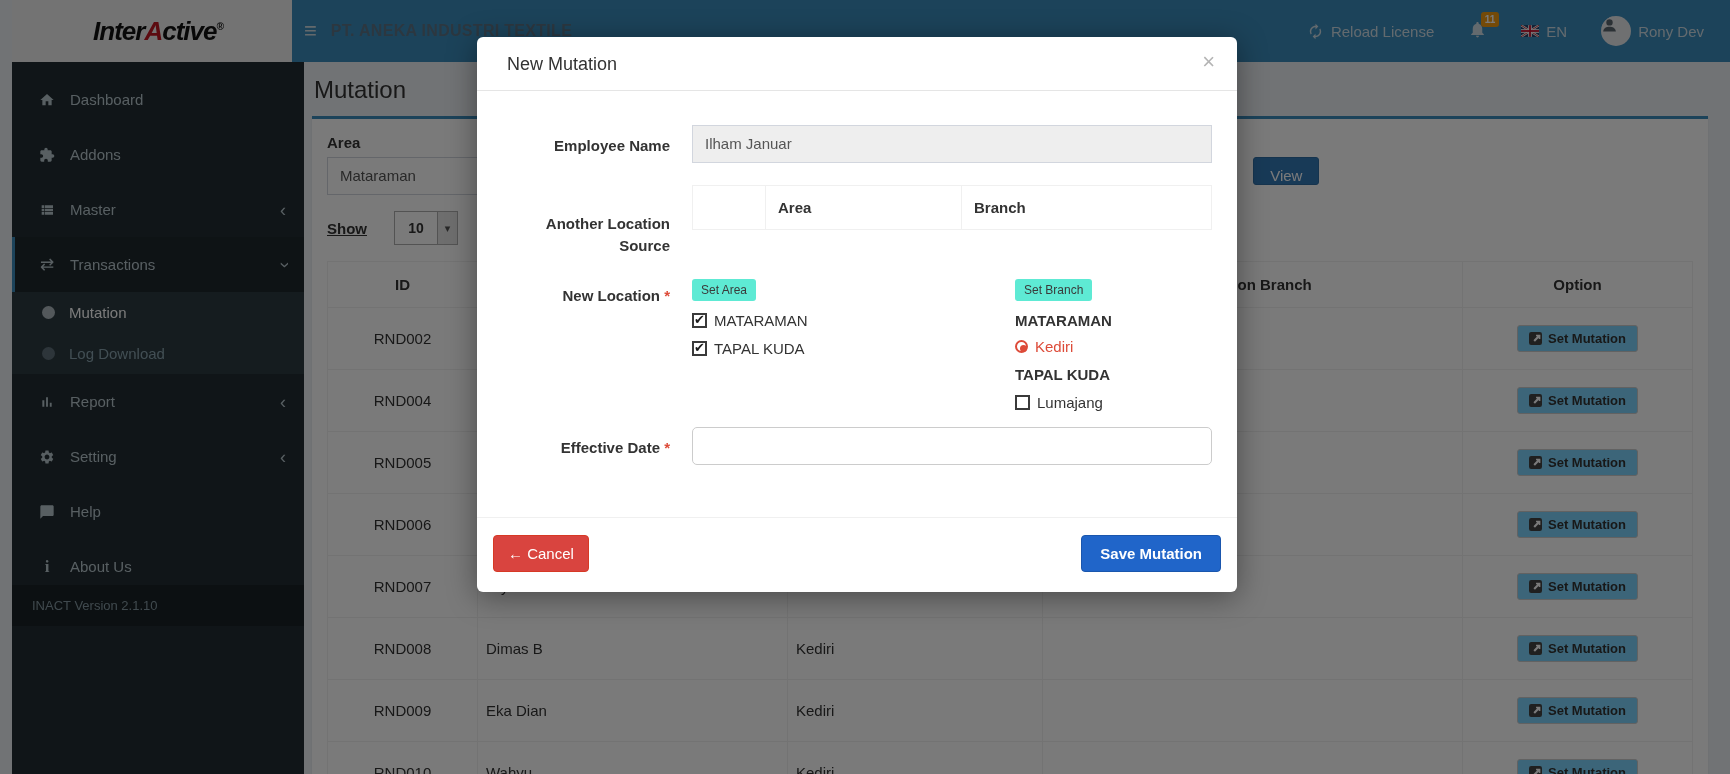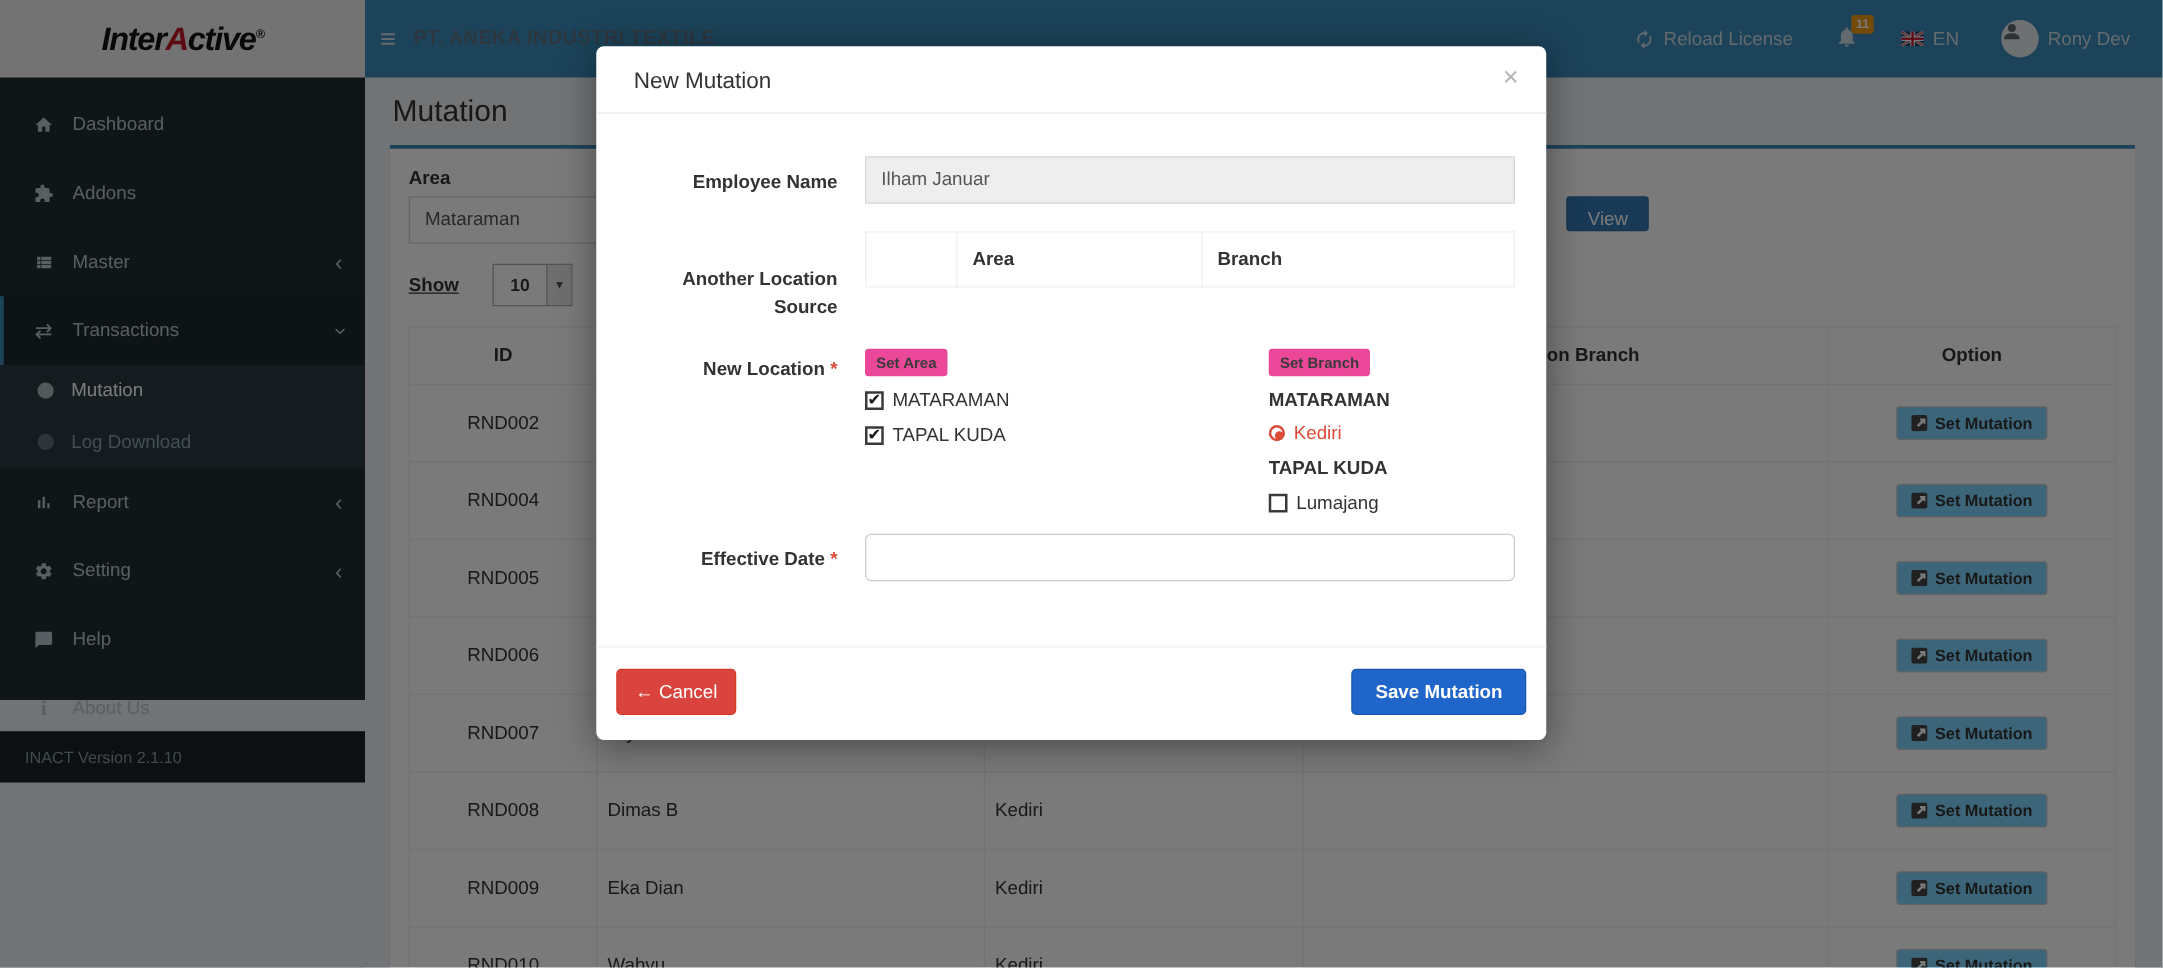--- a/index.html
+++ b/index.html
@@ -1,20 +1,20 @@
 <!DOCTYPE html>
 <html><head>
 <meta charset="utf-8">
 <style>
   * { margin:0; padding:0; box-sizing:border-box; }
   html,body { width:1730px; height:774px; overflow:hidden; }
   body { font-family:"Liberation Sans", sans-serif; font-size:15px; background:#ecf0f5; position:relative; color:#333; }
 
   
-  .sidebar { position:absolute; left:0; top:0; width:292px; height:560px; background:#222d32; z-index:10; }
+  .sidebar { position:absolute; left:12px; top:0; width:292px; height:774px; background:#222d32; z-index:10; }
   .logo-bar { height:62px; background:#f1f1f1; display:flex; align-items:center; justify-content:center; }
   .logo-text { font-style:italic; font-weight:bold; font-size:26px; color:#111; letter-spacing:-1px; }
   .logo-accent { color:#c01722; }
   .logo-reg { font-size:10px; vertical-align:super; color:#111; }
   .menu { list-style:none; padding-top:10px; }
   .menu-item { display:flex; align-items:center; height:55px; padding:0 18px 0 24px; color:#b8c7ce; cursor:pointer; font-size:15px; }
   .menu-item .mi { width:22px; margin-right:12px; display:inline-flex; justify-content:center; }
   .mi svg { width:16px; height:16px; fill:currentColor; }
   .chev { margin-left:auto; font-size:18px; line-height:1; color:#b8c7ce; }
   .chev.down { display:inline-block; transform:rotate(-90deg); }
@@ -75,21 +75,21 @@
   .f-field { flex:1; margin-left:22px; }
   .pt10 { padding-top:10px; } .pt6 { padding-top:6px; } .pt4 { padding-top:4px;margin-top:24px; }
   .req { color:#dd4b39; }
   .dis-input { width:100%; height:38px; background:#eee; border:1px solid #d2d6de; color:#555; line-height:36px; padding:0 12px; }
   table.mini { width:100%; border-collapse:collapse; }
   table.mini th { border:1px solid #f0f0f0; font-weight:bold; font-size:15px; text-align:left; padding:12px; height:44px; }
   .mini-col0 { width:73px; } .mini-col1 { width:196px; }
   .nl-wrap { display:flex; }
   .nl-left { width:323px; }
   .nl-right { flex:1; }
-  .gray-badge { display:inline-block; background:#ec4899; color:#3a3a3a; font-size:12px; font-weight:bold; padding:4px 9px; border-radius:3px; cursor:pointer; }
+  .gray-badge { display:inline-block; background:#5eead4; color:#3a3a3a; font-size:12px; font-weight:normal; padding:4px 9px; border-radius:3px; cursor:pointer; }
   .cb-row { display:flex; align-items:center; gap:7px; margin-top:11px; cursor:pointer; }
   .cb { width:15px; height:15px; border:2px solid #3a3a3a; background:#fff; position:relative; flex:0 0 auto; }
   .cb.checked::after { content:"\2714"; position:absolute; left:0px; top:-3px; font-size:13px; color:#1a1a1a; }
   .grp-head { font-weight:bold; margin-top:11px; }
   .red-row { display:flex; align-items:center; gap:7px; margin-top:9px; color:#dd4b39; cursor:pointer; }
   .dot-circle { width:13px; height:13px; border:2px solid #dd4b39; border-radius:50%; position:relative; flex:0 0 auto; }
   .dot-circle::after { content:""; position:absolute; left:3px; top:3px; width:7px; height:7px; border-radius:50%; background:#dd4b39; }
   .date-input { width:100%; height:38px; border:1px solid #ccc; border-radius:5px; padding:0 12px; font-size:15px; font-family:"Liberation Sans",sans-serif; }
   .modal-footer { position:absolute; left:0; right:0; bottom:0; height:75px; border-top:1px solid #f0f0f0; padding:17px 16px; }
   .btn-cancel { float:left; background:#d9443f; border:1px solid #d73925; color:#fff; border-radius:4px; padding:9px 14px; font-size:15px; cursor:pointer; font-family:"Liberation Sans",sans-serif; }

